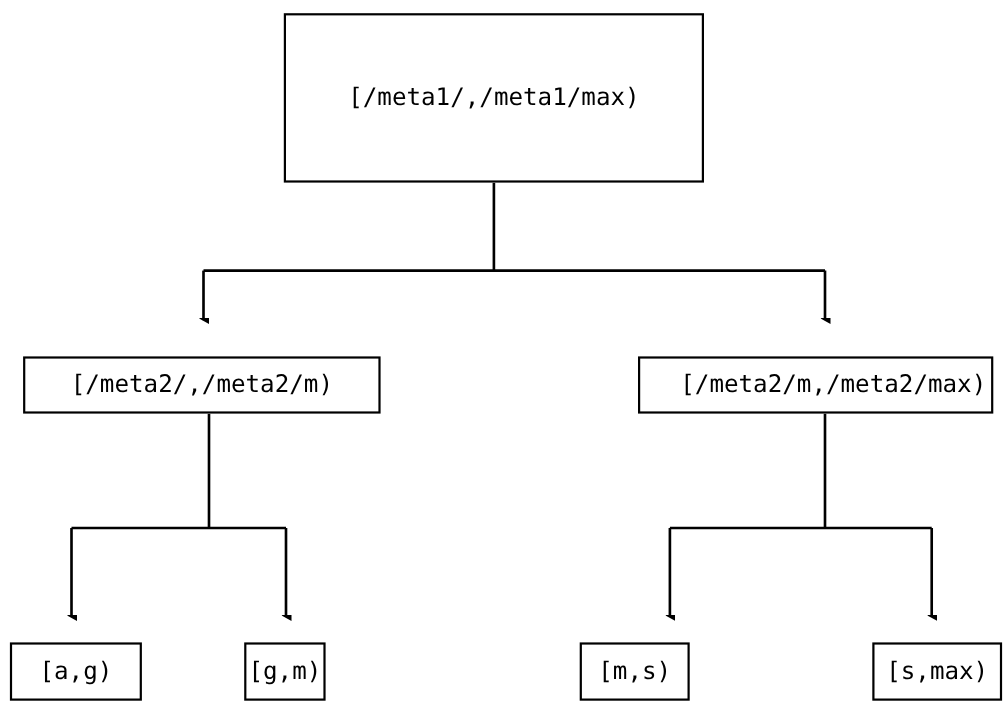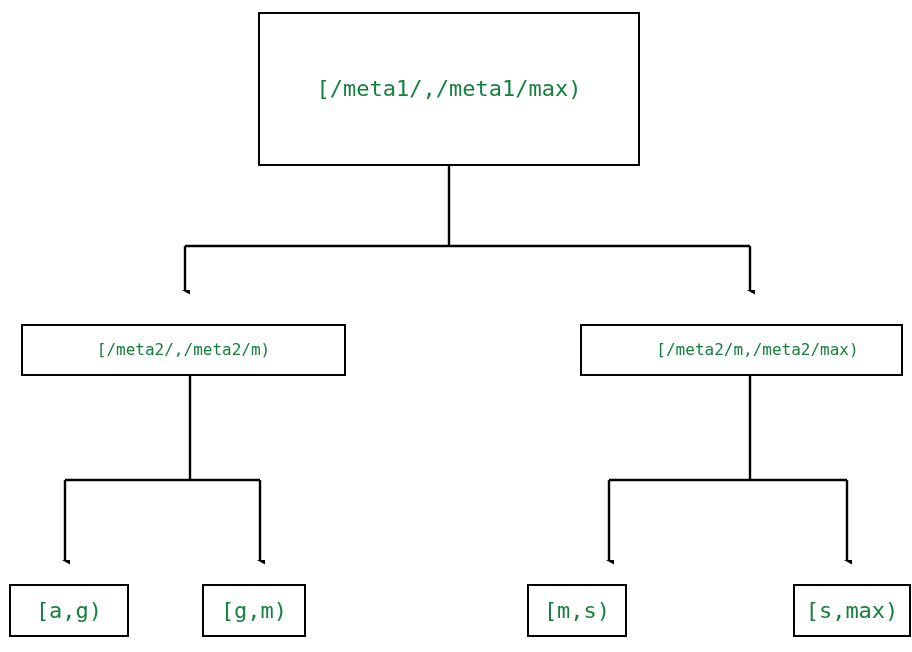--- a/index.html
+++ b/index.html
@@ -27,21 +27,21 @@
     pointer-events: none;
   }
   .node-box {
     position: absolute;
     box-sizing: border-box;
     background: #ffffff;
     border: 2px solid #000000;
     display: flex;
     align-items: center;
     justify-content: center;
-    color: #15803d;
+    color: #000000;
     white-space: pre;
     letter-spacing: 0px;
   }
   .node-label {
     display: block;
     line-height: 1;
   }
 
   
   #node-root {
@@ -62,34 +62,34 @@
     height: 52px;
   }
   #node-meta2-high {
     left: 580px;
     top: 324px;
     width: 323px;
     height: 52px;
     padding-left: 32px;
   }
   .level2 .node-label {
-    font-size: 16px;
+    font-size: 22px;
     text-align: right;
   }
 
   
   .leaf {
     top: 584px;
     height: 53px;
   }
   .leaf .node-label {
     font-size: 22px;
   }
   #node-leaf-ag   { left: 9px;   width: 120px; }
-  #node-leaf-gm   { left: 202px; width: 104px; }
+  #node-leaf-gm   { left: 222px; width: 74px; }
   #node-leaf-ms   { left: 527px; width: 100px; }
   #node-leaf-smax { left: 793px; width: 118px; }
 </style>
 </head>
 <body>
 
 <div id="diagram-canvas">
 
   <svg class="edge-layer" viewBox="0 0 912 652" width="912" height="652" xmlns="http://www.w3.org/2000/svg">
     <defs>

